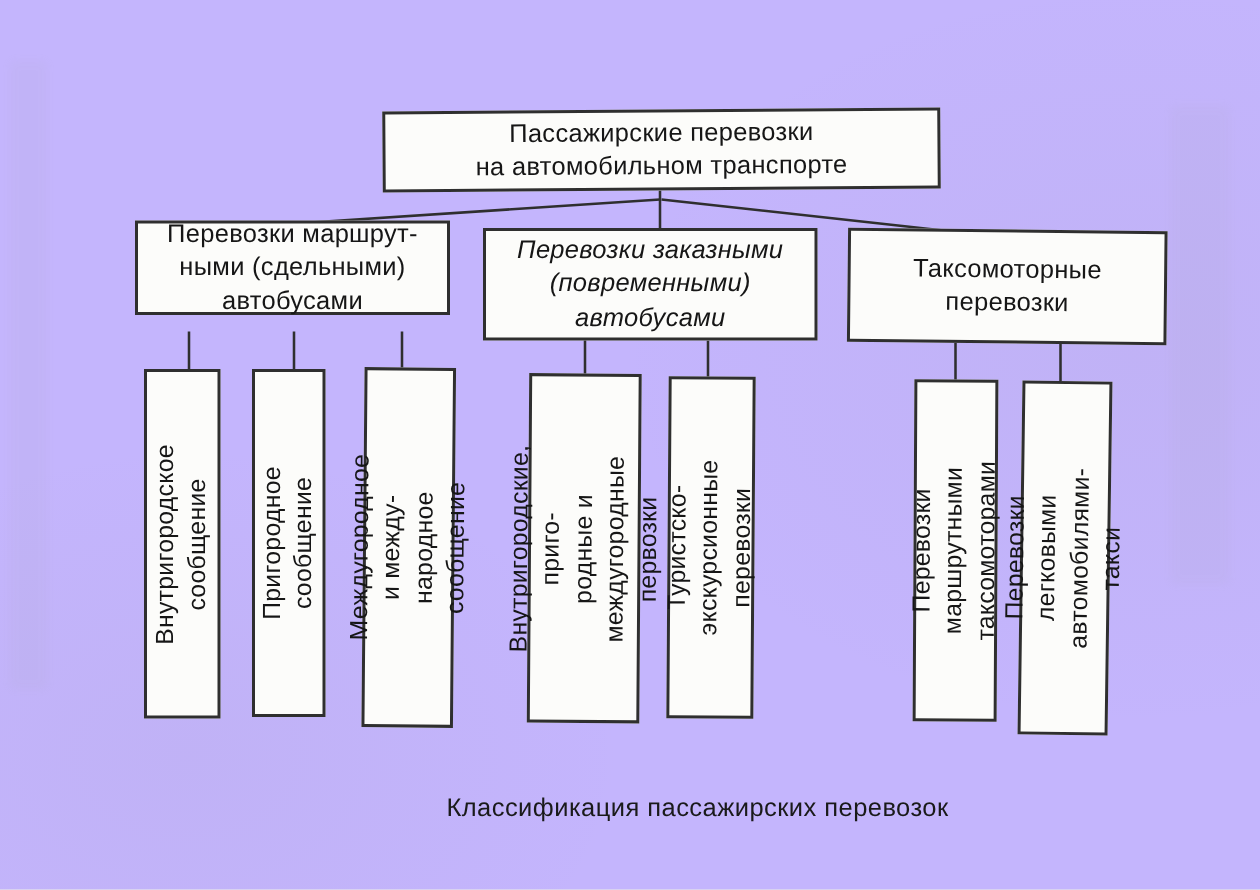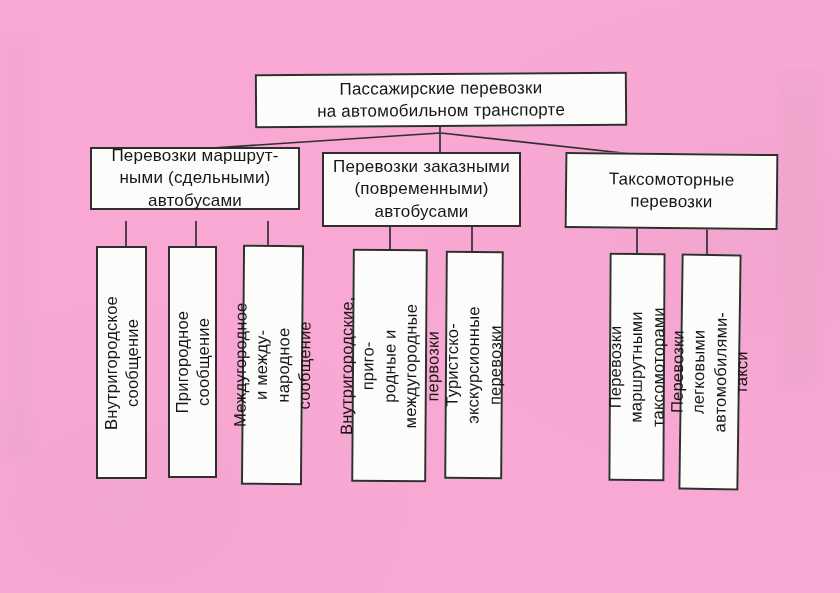--- a/index.html
+++ b/index.html
@@ -1,21 +1,21 @@
 <!DOCTYPE html>
 <html><head>
 <meta charset="utf-8">
 <style>
   html, body { margin: 0; padding: 0; background: #e9e9e7; }
   .page {
     position: relative;
     width: 840px;
     height: 593px;
     margin: 0 auto;
-    background: #f9a8d4;
+    background: #c4b5fd;
     overflow: hidden;
     font-family: "Liberation Sans", sans-serif;
     color: #161616;
   }
   .page::before {
     content: "";
     position: absolute; inset: 0;
     background:
       radial-gradient(420px 300px at 15% 85%, rgba(120,120,115,0.05), transparent 70%),
       radial-gradient(500px 360px at 90% 40%, rgba(120,120,115,0.05), transparent 70%);
@@ -98,21 +98,21 @@
     <span class="hlabel">Пассажирские перевозки
 на автомобильном транспорте</span>
   </div>
 
   <div class="box" style="left:90px; top:147px; width:210px; height:63px;">
     <span class="hlabel">Перевозки маршрут-
 ными (сдельными)
 автобусами</span>
   </div>
 
-  <div class="box" style="left:322px; top:152px; width:199px; height:75px;">
+  <div class="box" style="left:322px; top:152px; width:223px; height:75px;font-style:italic;">
     <span class="hlabel">Перевозки заказными
 (повременными)
 автобусами</span>
   </div>
 
   <div class="box" style="left:565px; top:153px; width:213px; height:76px; transform:rotate(0.6deg);">
     <span class="hlabel">Таксомоторные
 перевозки</span>
   </div>
 
@@ -145,14 +145,15 @@
   <div class="box vbox" style="left:609px; top:253px; width:56px; height:228px; transform:rotate(0.3deg);">
     <span class="vlabel">Перевозки маршрутными
 таксомоторами</span>
   </div>
 
   <div class="box vbox" style="left:680px; top:254px; width:60px; height:236px; transform:rotate(0.8deg);">
     <span class="vlabel">Перевозки легковыми
 автомобилями-такси</span>
   </div>
 
+  <div class="caption">Классификация пассажирских перевозок</div>
 
 </div>
 
 </body></html>

